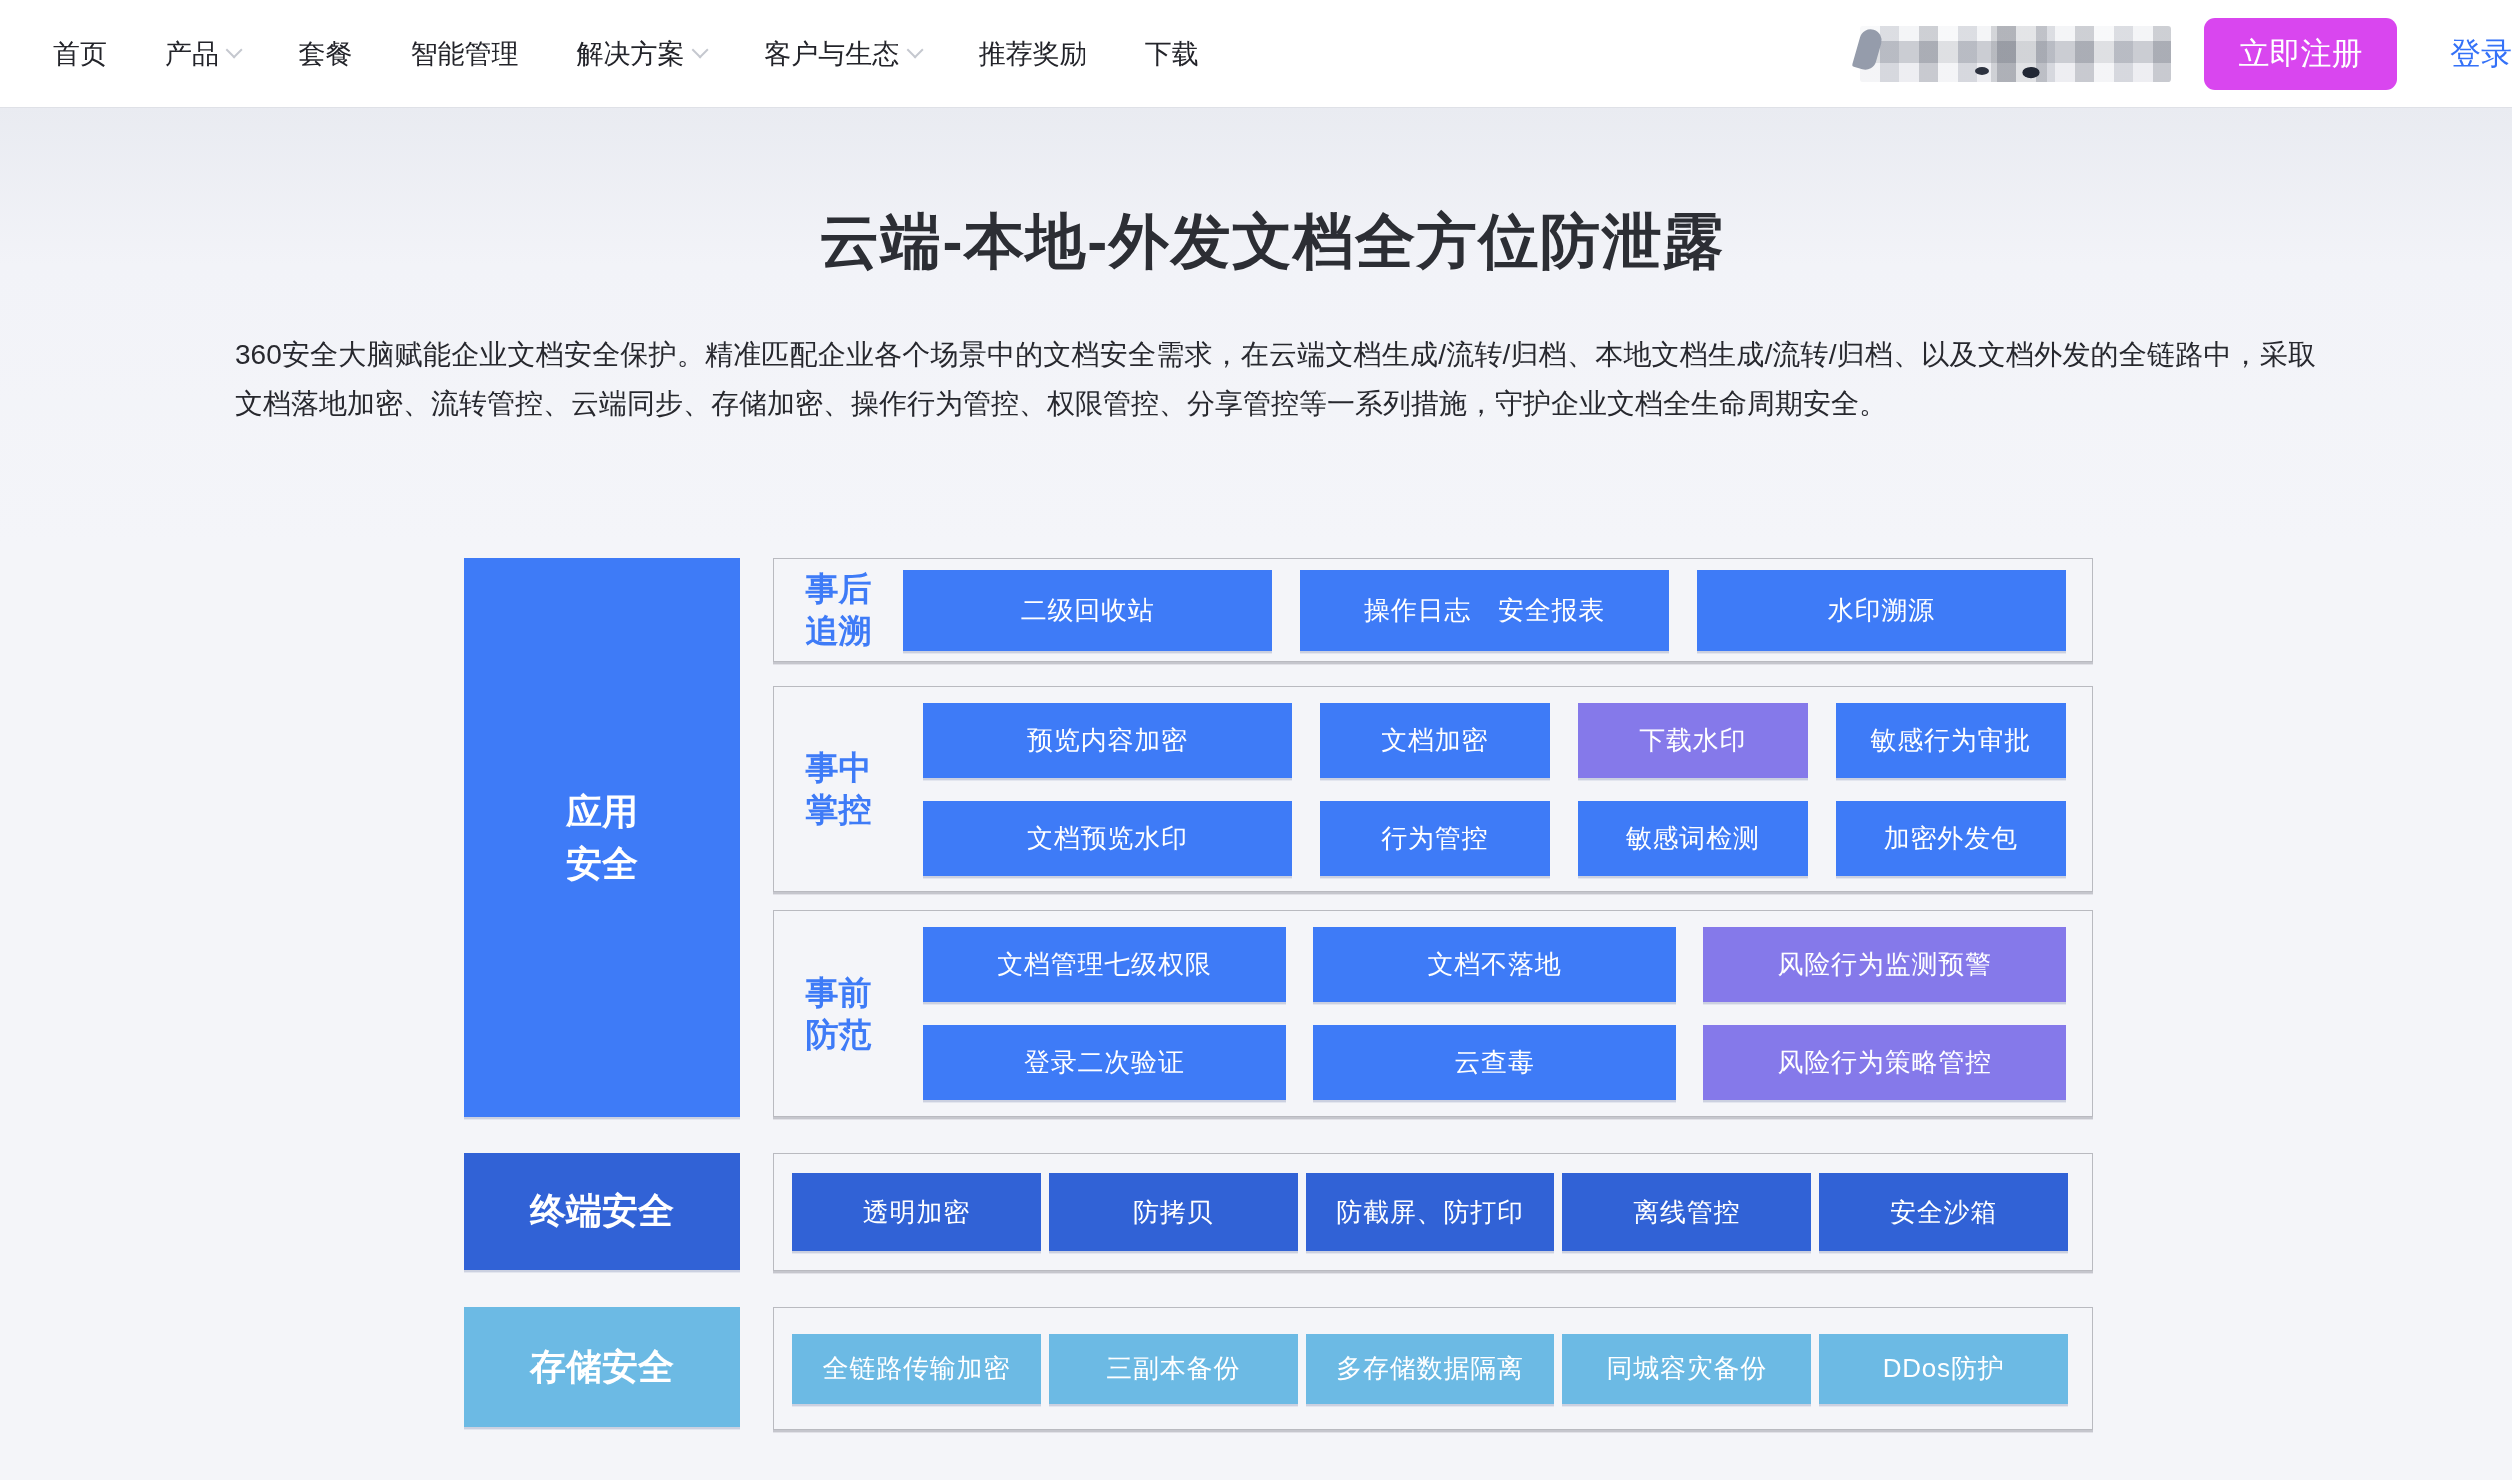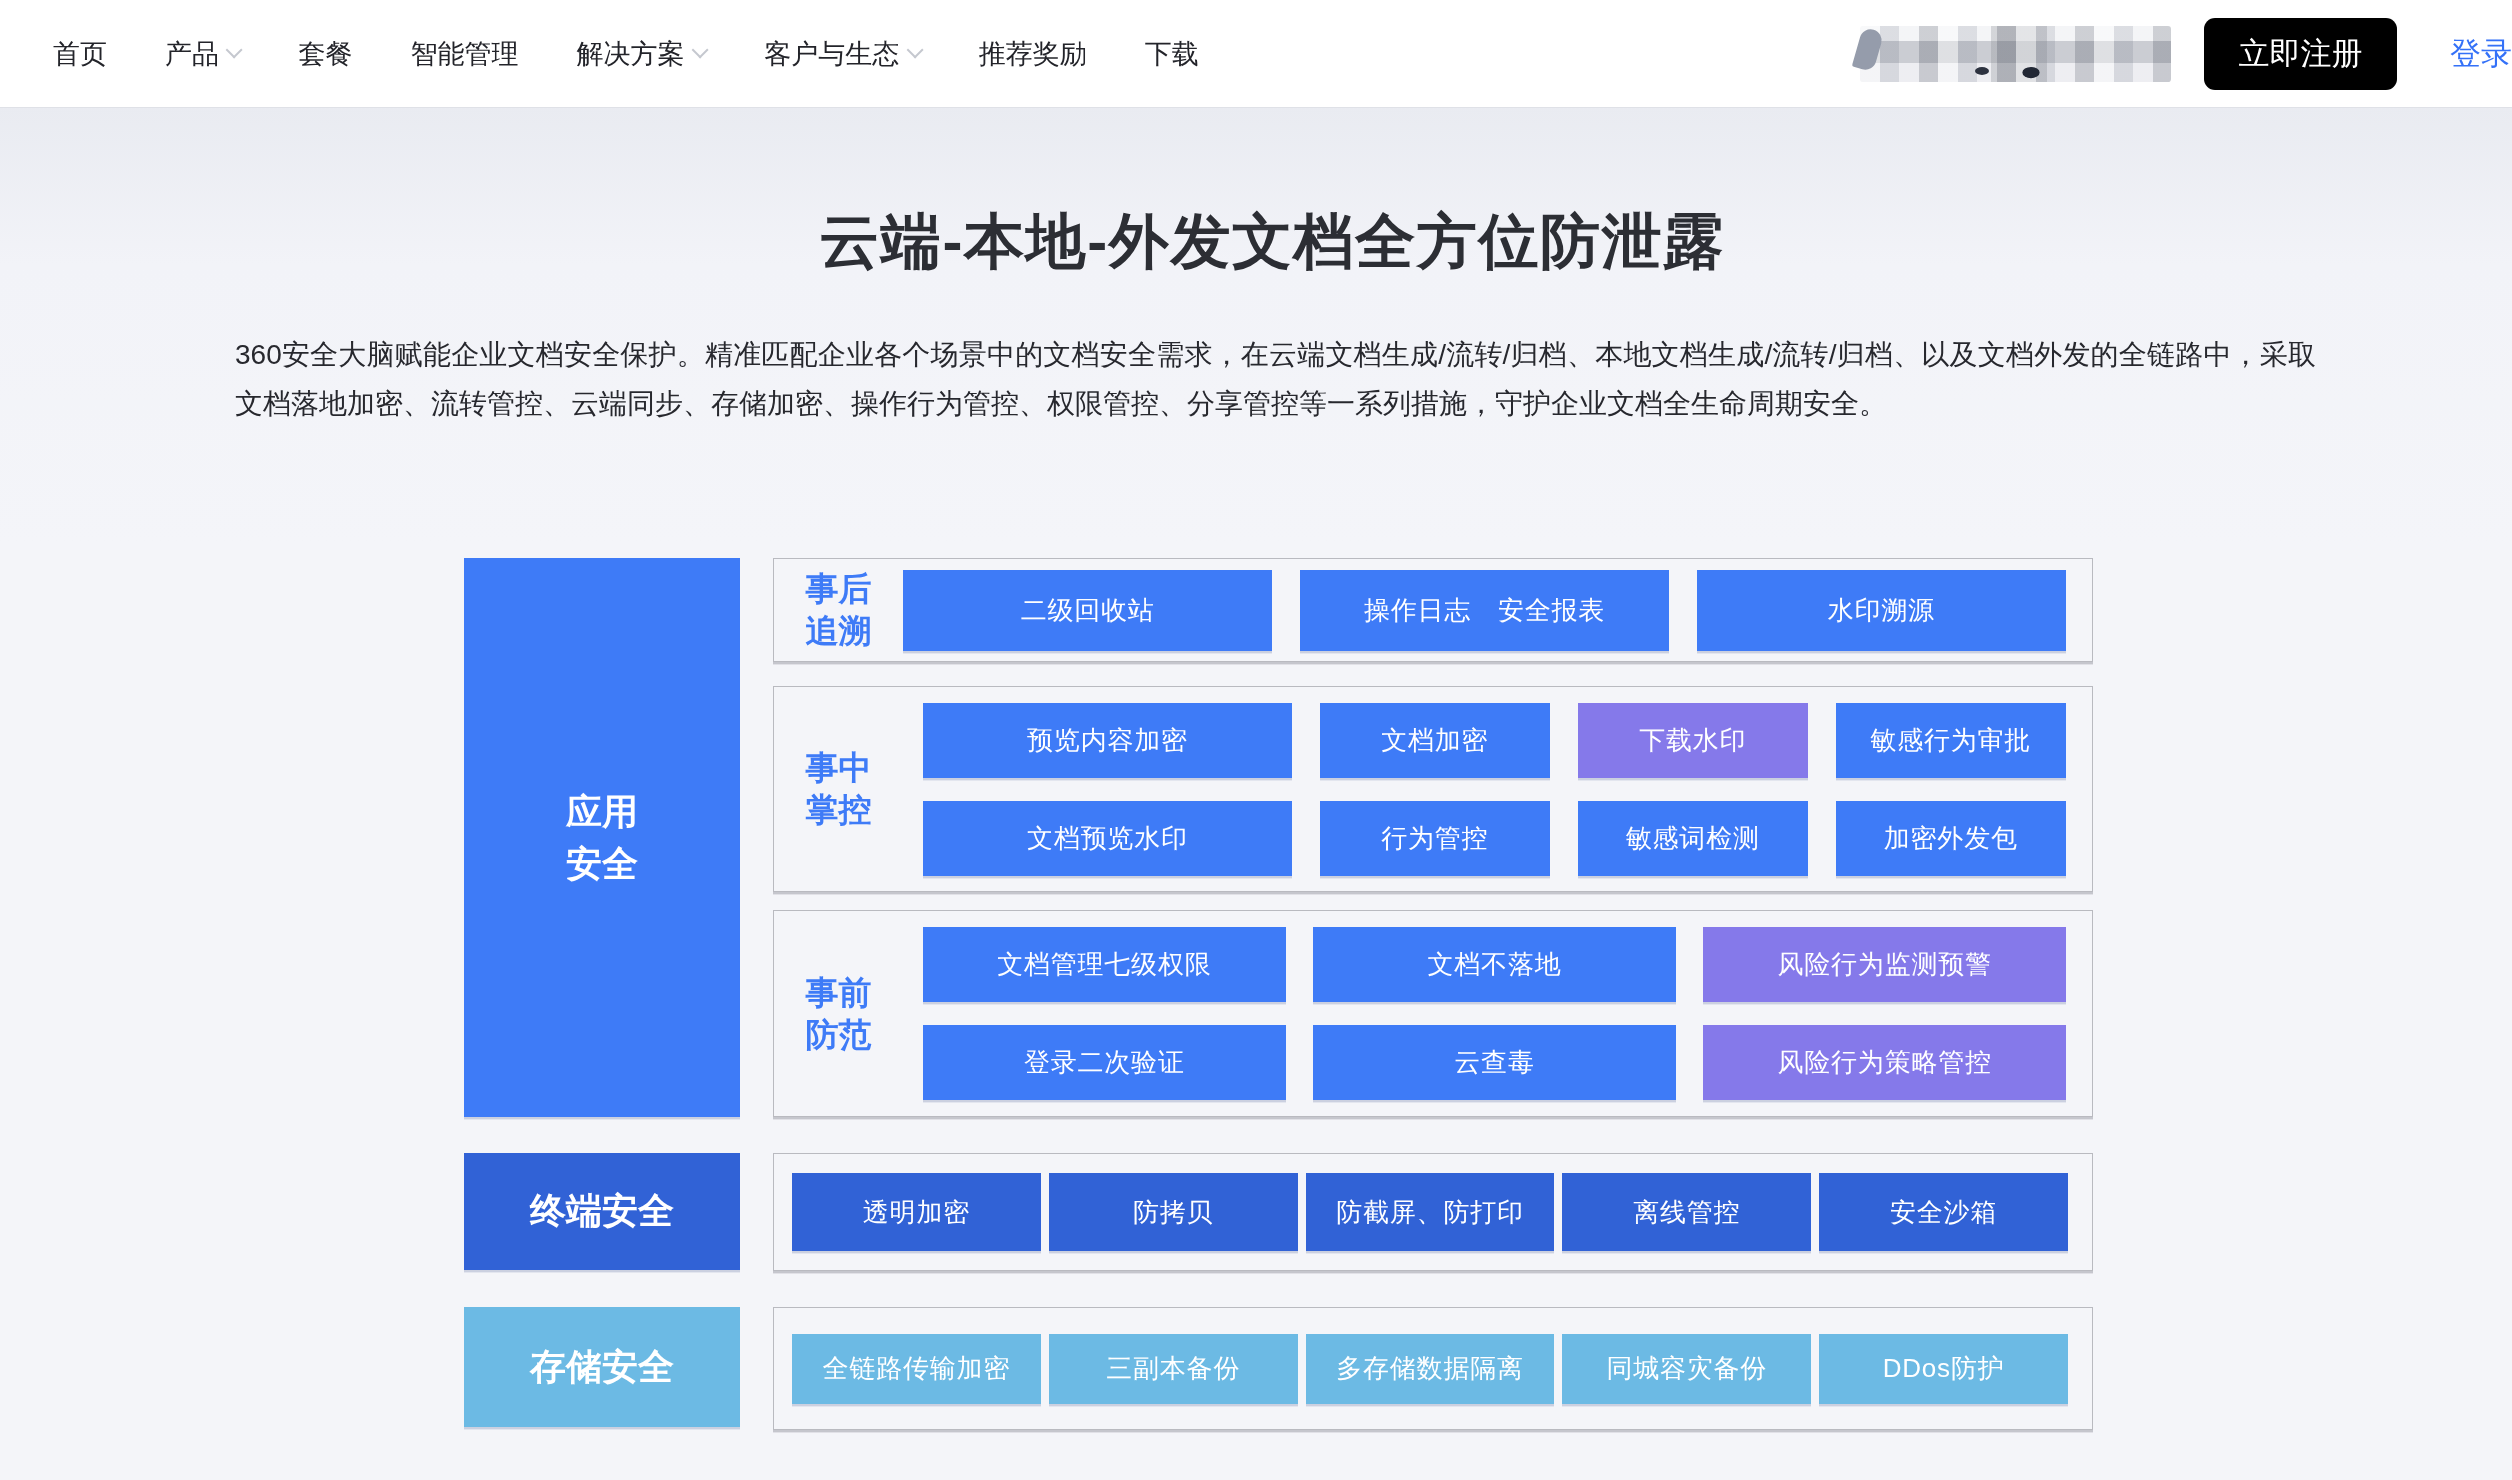--- a/index.html
+++ b/index.html
@@ -43,21 +43,21 @@
   .phone-glyph{
     position:absolute;left:-3.1px;top:3.1px;width:22px;height:41px;background:#959cab;
     border-radius:12.6px 12.6px 12.6px 2.4px;transform:rotate(16deg);
   }
   .blue-tab{
     position:absolute;right:225px;top:20.4px;width:33px;height:49px;background:#a6c3fa;
     border-radius:4.7px;transform:rotate(-4deg);z-index:0;
   }
   .register-btn{
     position:relative;z-index:1;width:193px;height:72px;border:none;border-radius:11px;
-    background:#000000;color:#ffffff;font-size:31px;cursor:pointer;margin-right:53px;
+    background:#d946ef;color:#ffffff;font-size:31px;cursor:pointer;margin-right:53px;
     font-family:inherit;
   }
   .login-link{
     font-size:31px;color:#3471f8;white-space:nowrap;cursor:pointer;text-decoration:none;
   }
   
   .hero-bg{
     position:absolute;top:107px;left:0;width:2512px;height:439px;
     background:linear-gradient(180deg,#e9ebf1 0,#f2f3f8 157px,#f4f5f9 100%);
   }

